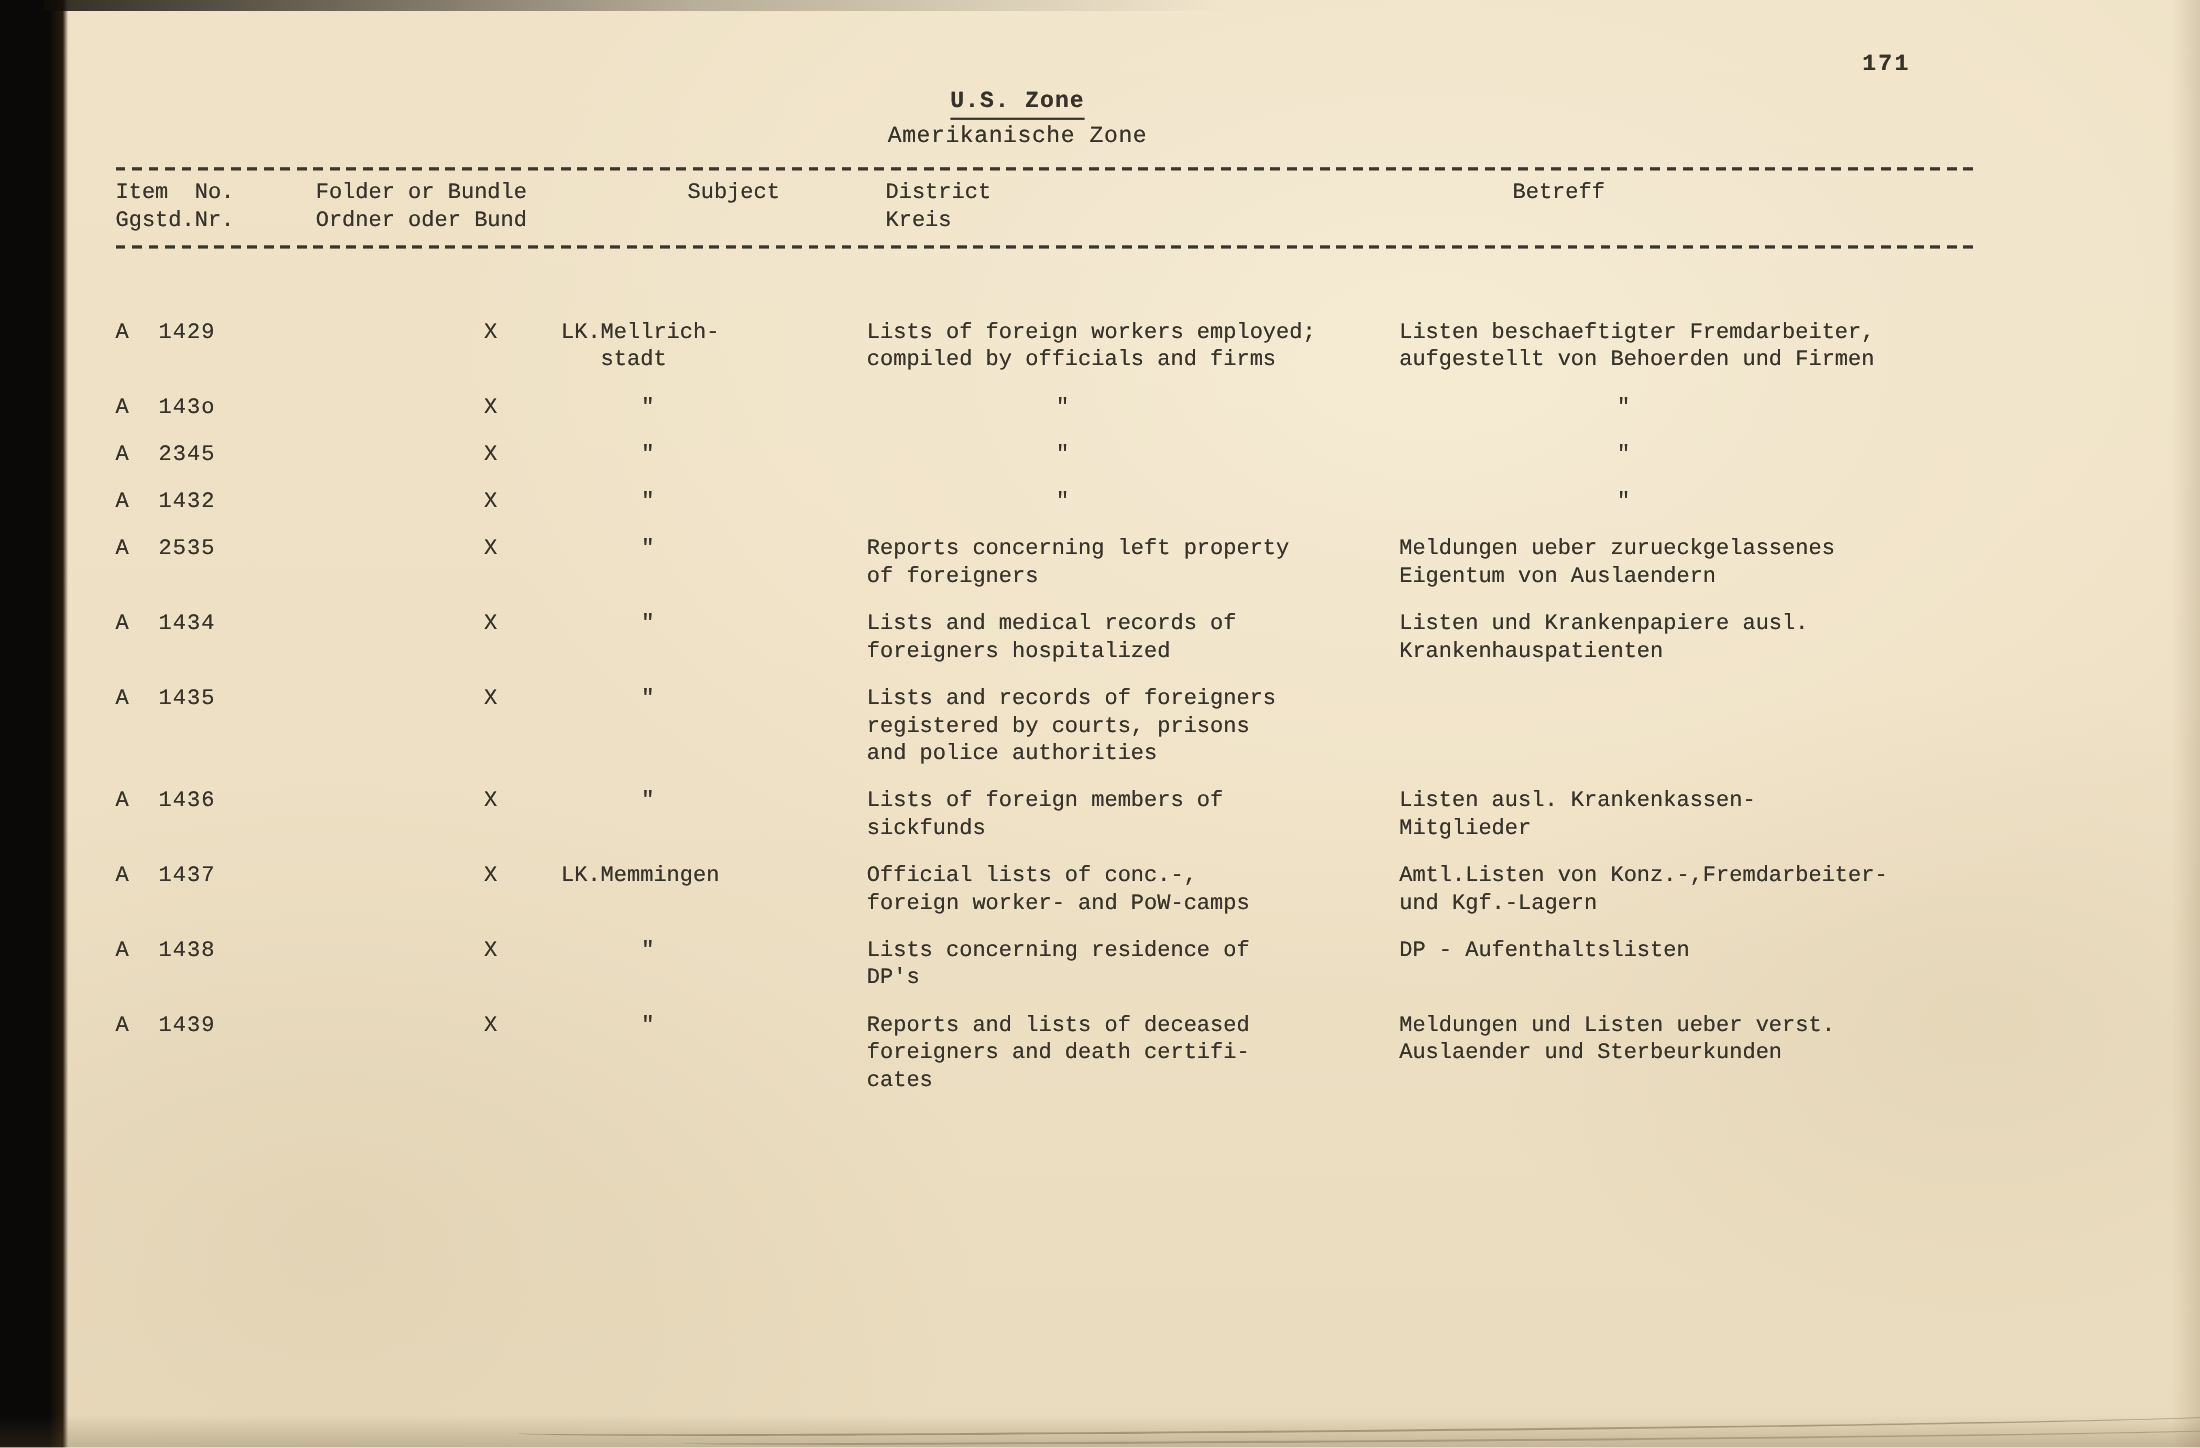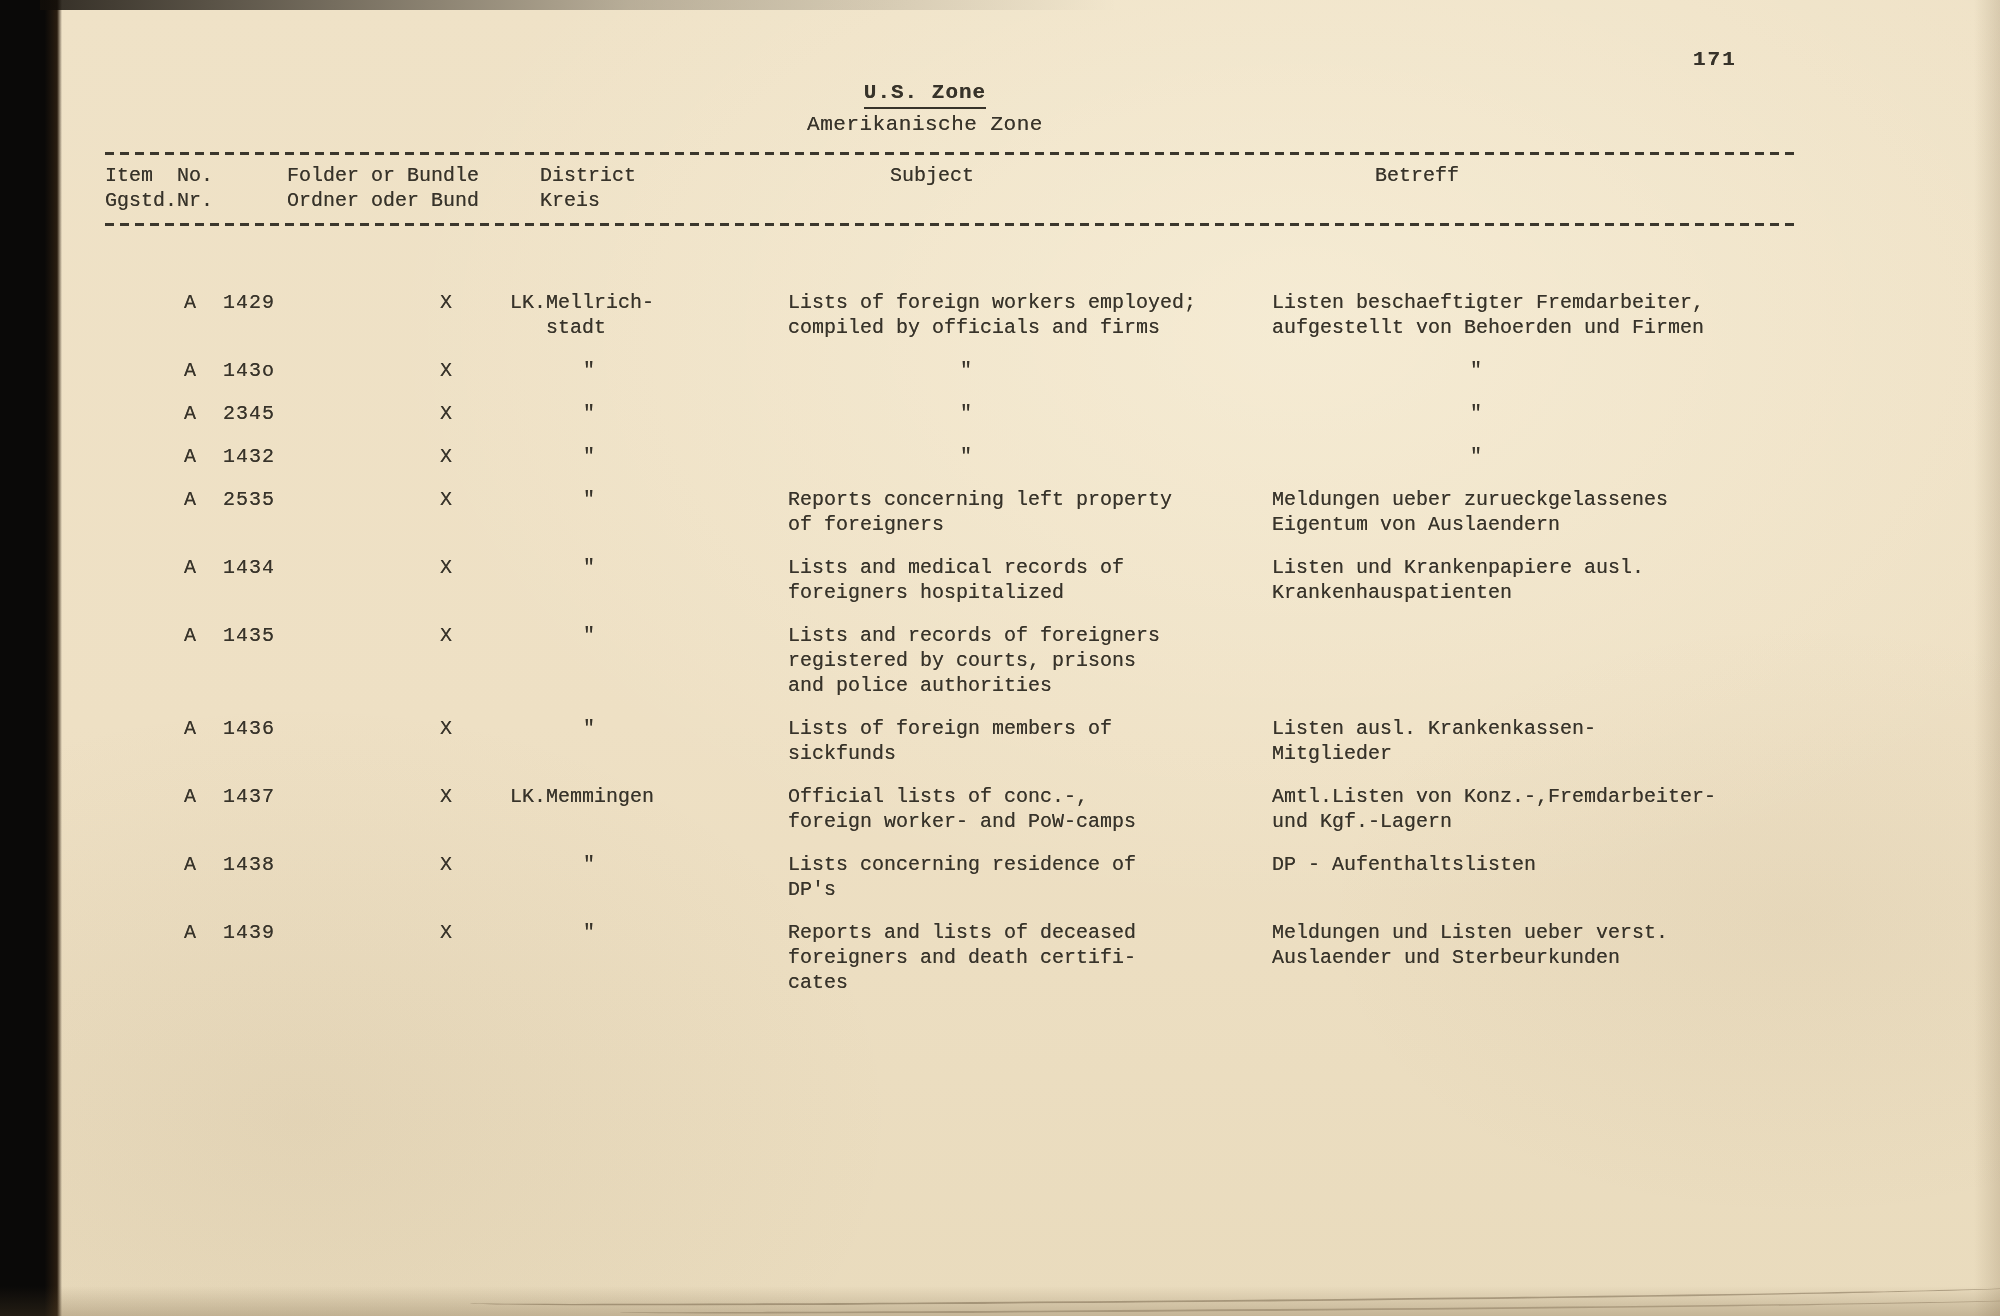--- a/index.html
+++ b/index.html
@@ -79,21 +79,21 @@
   .header-row { padding:8px 0 10px 0; }
   .hcell { white-space:pre-wrap; }
   .h-folder   { padding-left:12px; }
   .h-district { padding-left:45px; }
   .h-subject  { padding-left:130px; }
   .h-betreff  { padding-left:120px; }
 
   .table-body { margin-top:64px; }
   .row { margin-bottom:18px; }
   .cell { white-space:pre-wrap; }
-  .cell-item     { letter-spacing:1px;text-align:right; }
+  .cell-item     { letter-spacing:1px; }
   .cell-folder   { padding-left:165px; }
   .cell-district { padding-left:15px; }
   .cell-subject  { padding-left:28px; }
   .cell-betreff  { padding-left:17px; }
   .cell-district.ditto { padding-left:88px; }
   .cell-subject.ditto  { padding-left:200px; }
   .cell-betreff.ditto  { padding-left:215px; }
 </style>
 </head>
 <body>
@@ -113,23 +113,23 @@
   <div class="doc-subtitle ink">Amerikanische Zone</div>
 </div>
 
 <div class="table-wrap ink">
   <div class="dashed-rule"></div>
   <div class="grid-cols header-row">
     <div class="hcell h-item">Item  No.
 Ggstd.Nr.</div>
     <div class="hcell h-folder">Folder or Bundle
 Ordner oder Bund</div>
+    <div class="hcell h-subject">Subject</div>
     <div class="hcell h-district">District
 Kreis</div>
-    <div class="hcell h-subject">Subject</div>
     <div class="hcell h-betreff">Betreff</div>
   </div>
   <div class="dashed-rule"></div>
   <div class="table-body">
       <div class="grid-cols row">
         <div class="cell cell-item">A  1429</div>
         <div class="cell cell-folder">X</div>
         <div class="cell cell-district">LK.Mellrich-
    stadt</div>
         <div class="cell cell-subject">Lists of foreign workers employed;

